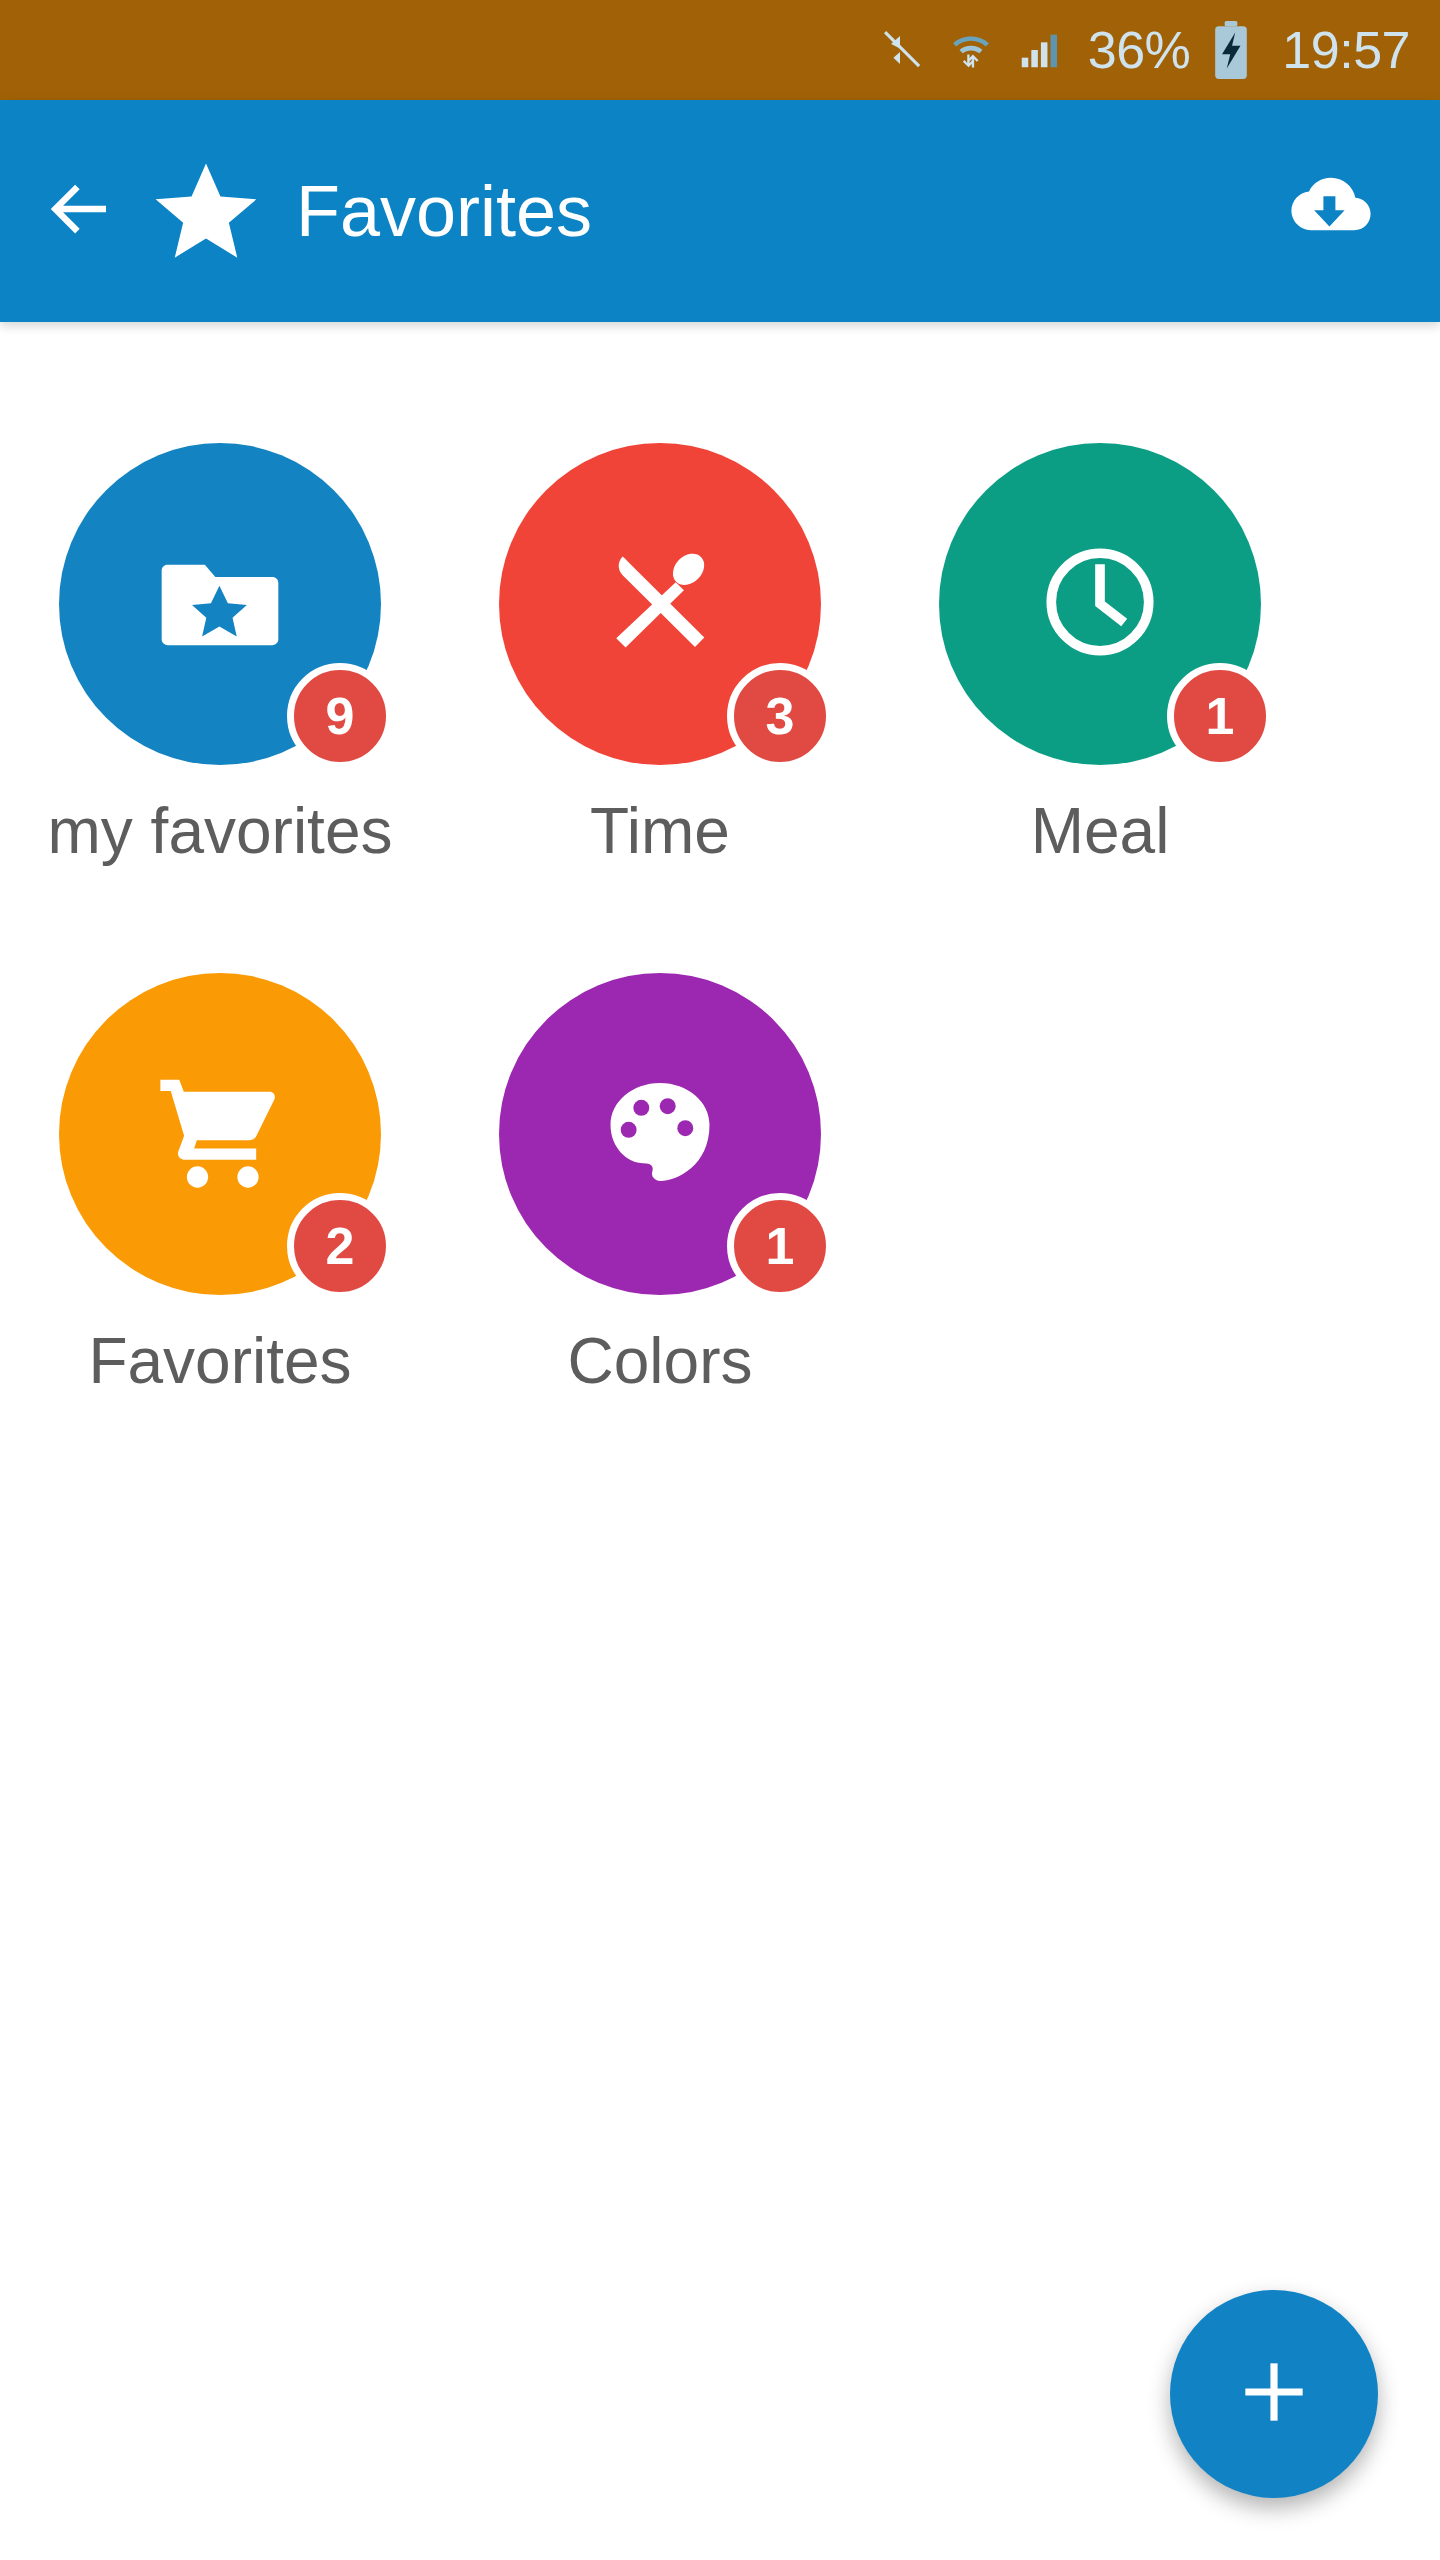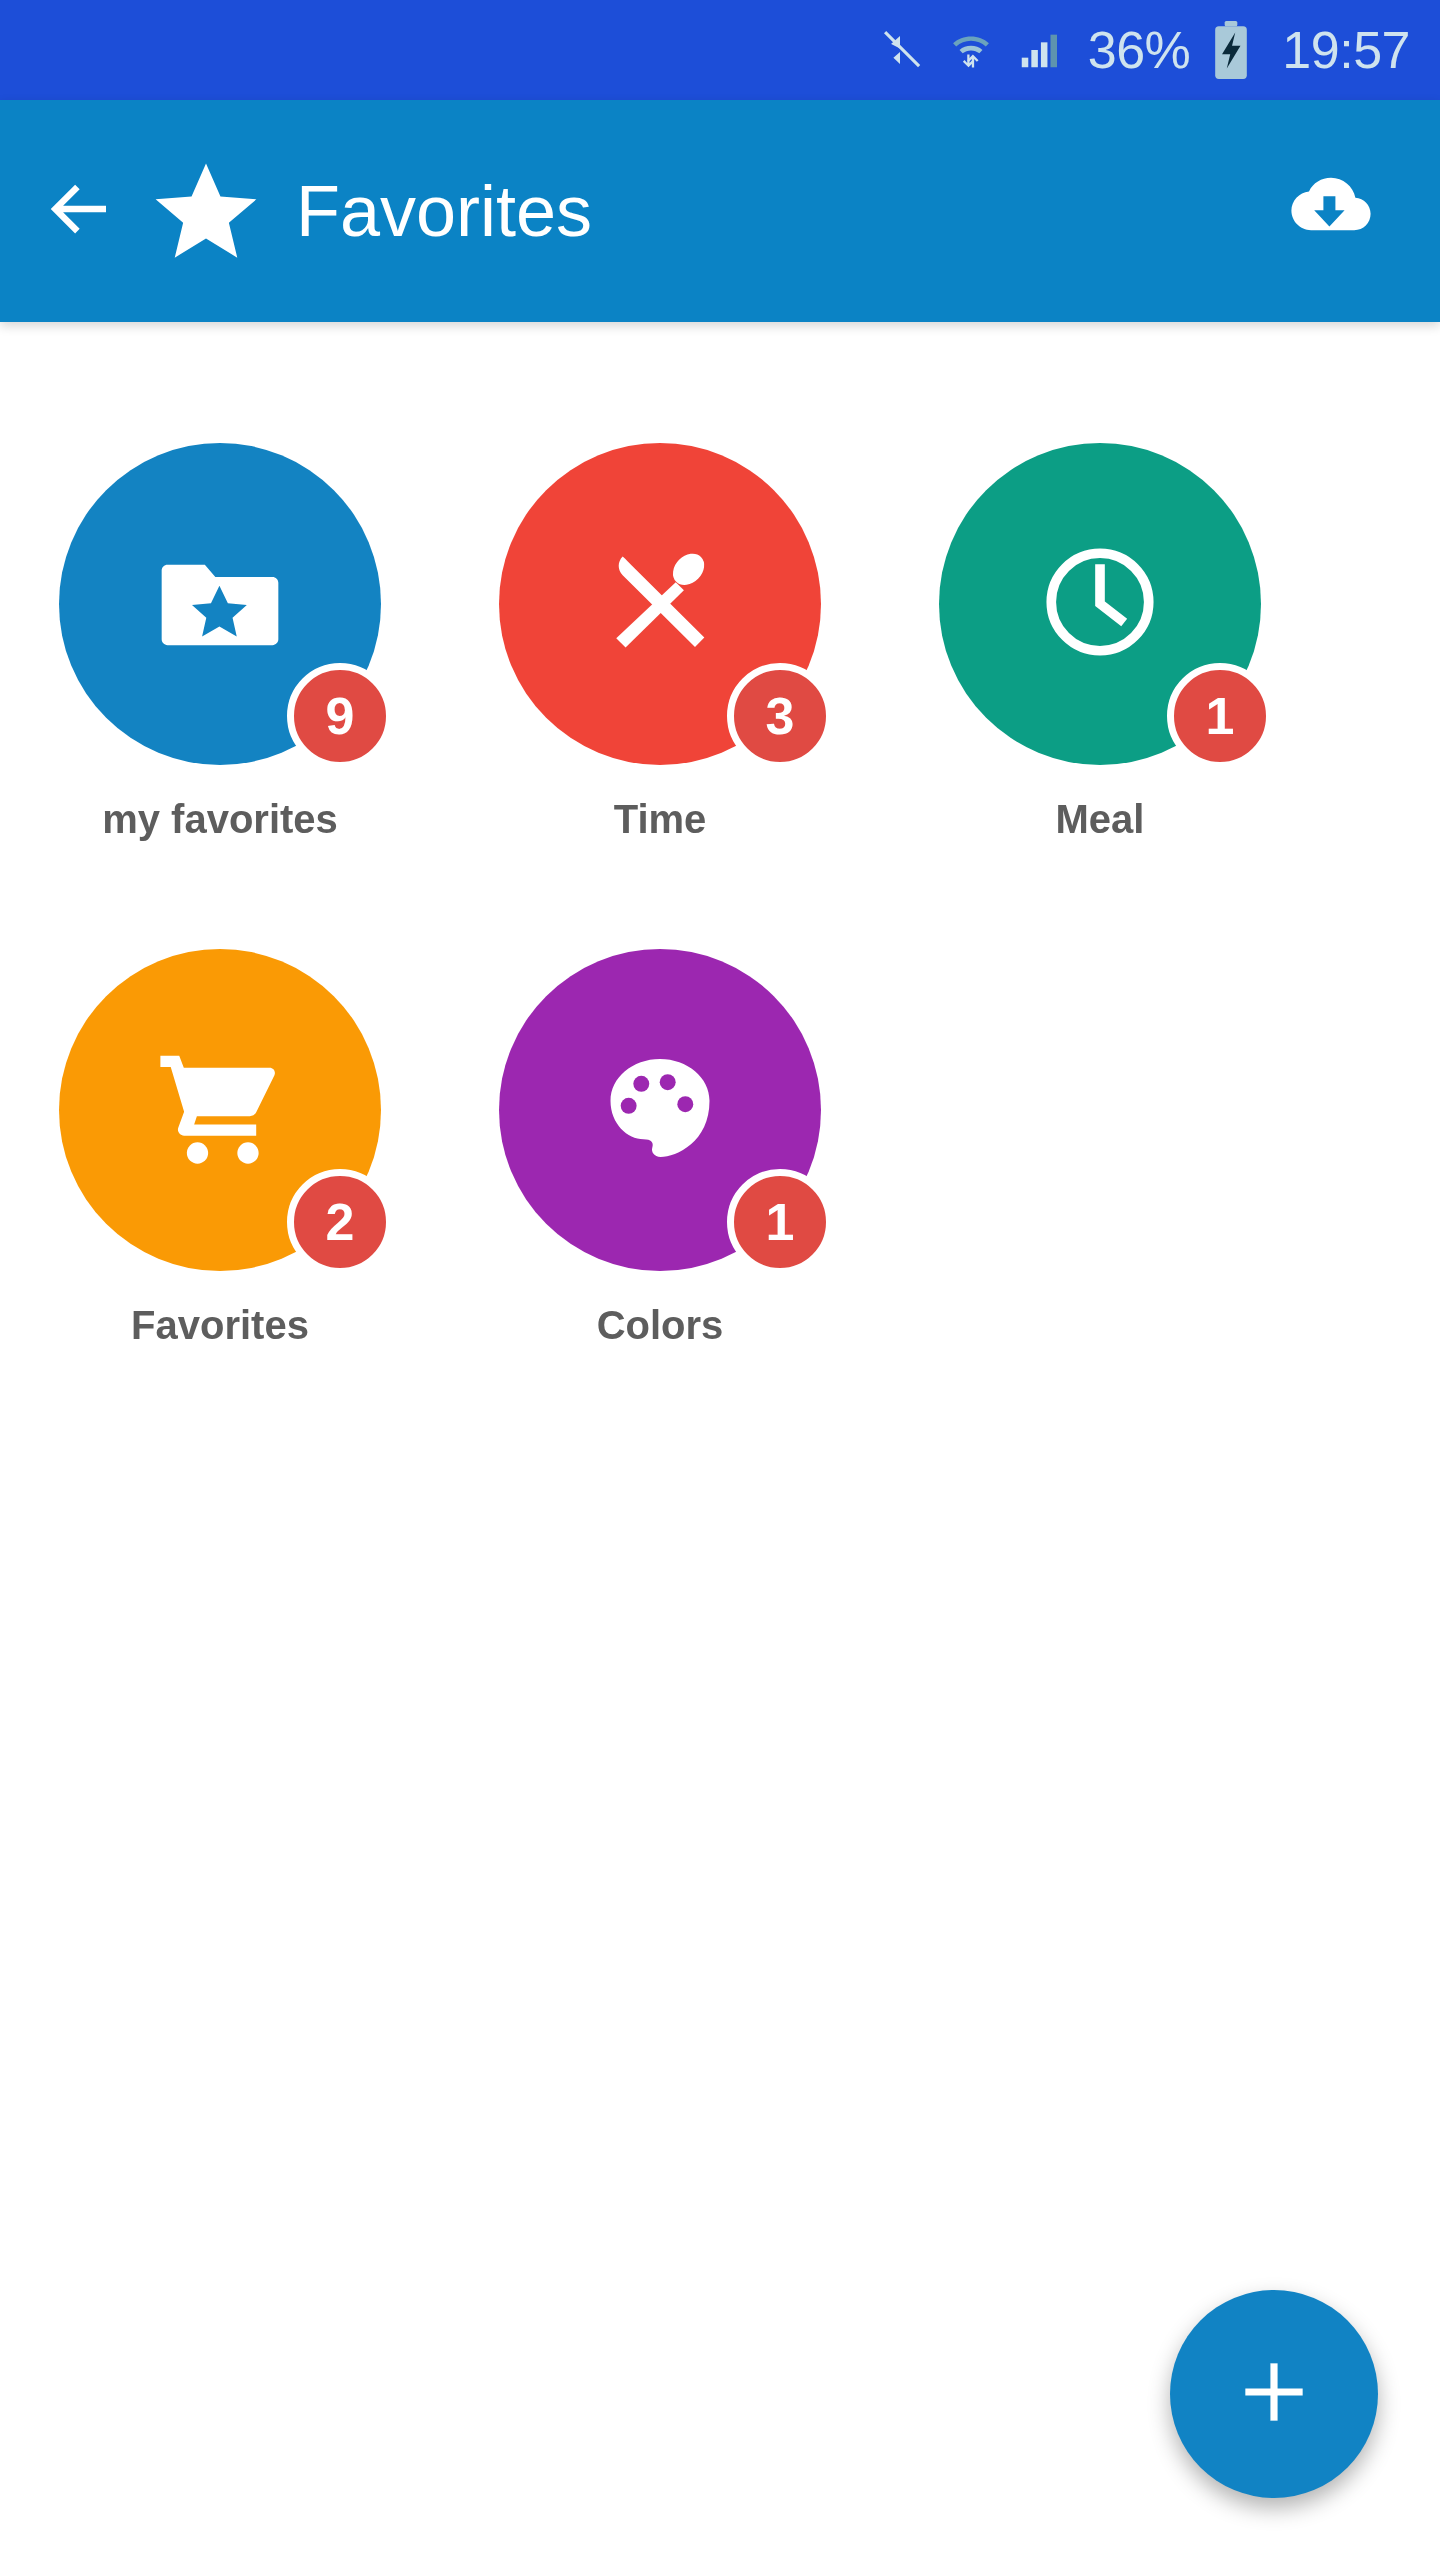--- a/index.html
+++ b/index.html
@@ -7,21 +7,21 @@
     width:1440px; height:2560px;
     background:#ffffff;
     font-family:"Liberation Sans", sans-serif;
     overflow:hidden;
   }
   #screen { position:relative; width:1440px; height:2560px; background:#ffffff; }
 
   
   #status-bar {
     position:absolute; top:0; left:0; width:1440px; height:100px;
-    background:#1d4ed8;
+    background:#a16207;
     display:flex; align-items:center; justify-content:flex-end;
     padding-right:26px;
   }
   .sb-icon { display:flex; align-items:center; justify-content:center; margin-left:20px; }
   .sb-text {
     color:#cfe3ee; font-size:52px; font-weight:400; letter-spacing:-0.5px;
     line-height:1; margin-left:22px; font-family:"Liberation Sans", sans-serif;
   }
   #battery-pct { margin-left:26px; }
   #clock { margin-left:30px; margin-right:4px; }
@@ -69,21 +69,21 @@
   }
   .cell-badge {
     position:absolute; right:-12px; bottom:-4px;
     width:106px; height:106px; border-radius:50%;
     background:#e04a43; border:7px solid #ffffff;
     display:flex; align-items:center; justify-content:center;
     color:#ffffff; font-size:52px; font-weight:700; line-height:1;
     font-family:"Liberation Sans", sans-serif;
   }
   .cell-label {
-    margin-top:34px; color:#5d5d5d; font-size:40px; font-weight:700;
+    margin-top:34px; color:#5d5d5d; font-size:64px; font-weight:400;
     line-height:1; text-align:right; font-family:"Liberation Sans", sans-serif;
   }
 
   
   #fab {
     position:absolute; right:62px; bottom:62px;
     width:208px; height:208px; border-radius:50%;
     background:#1183c4;
     display:flex; align-items:center; justify-content:center;
     box-shadow:0 10px 22px rgba(0,0,0,0.30);

